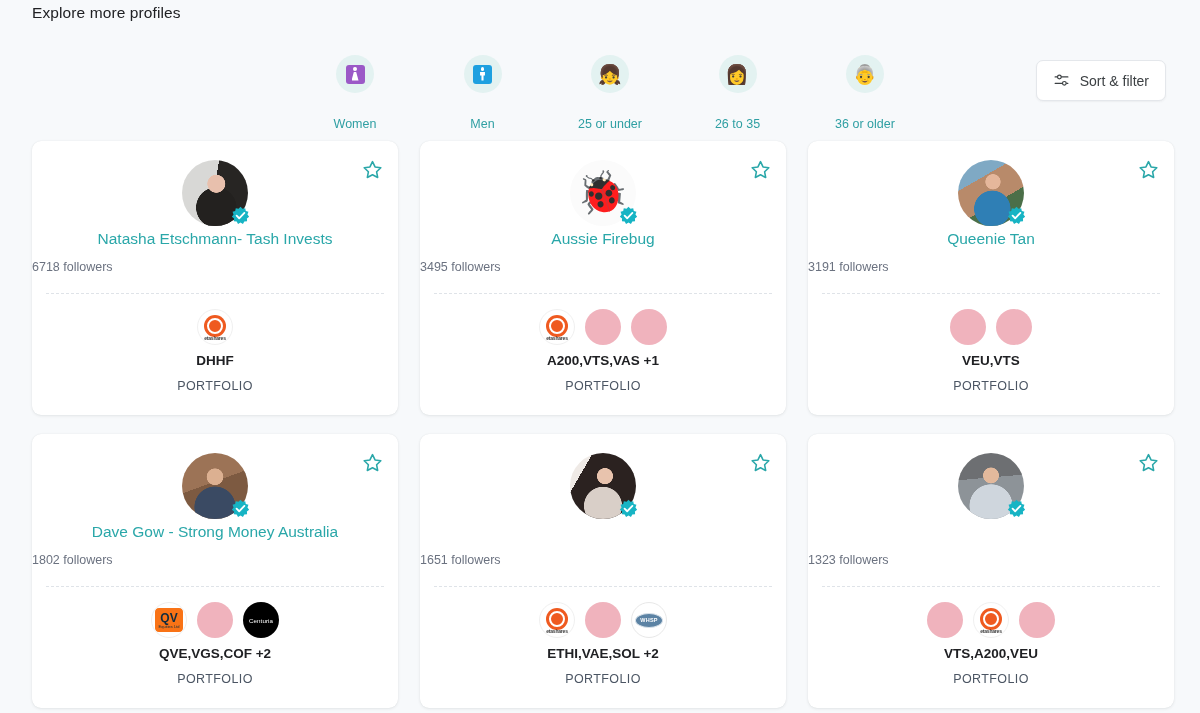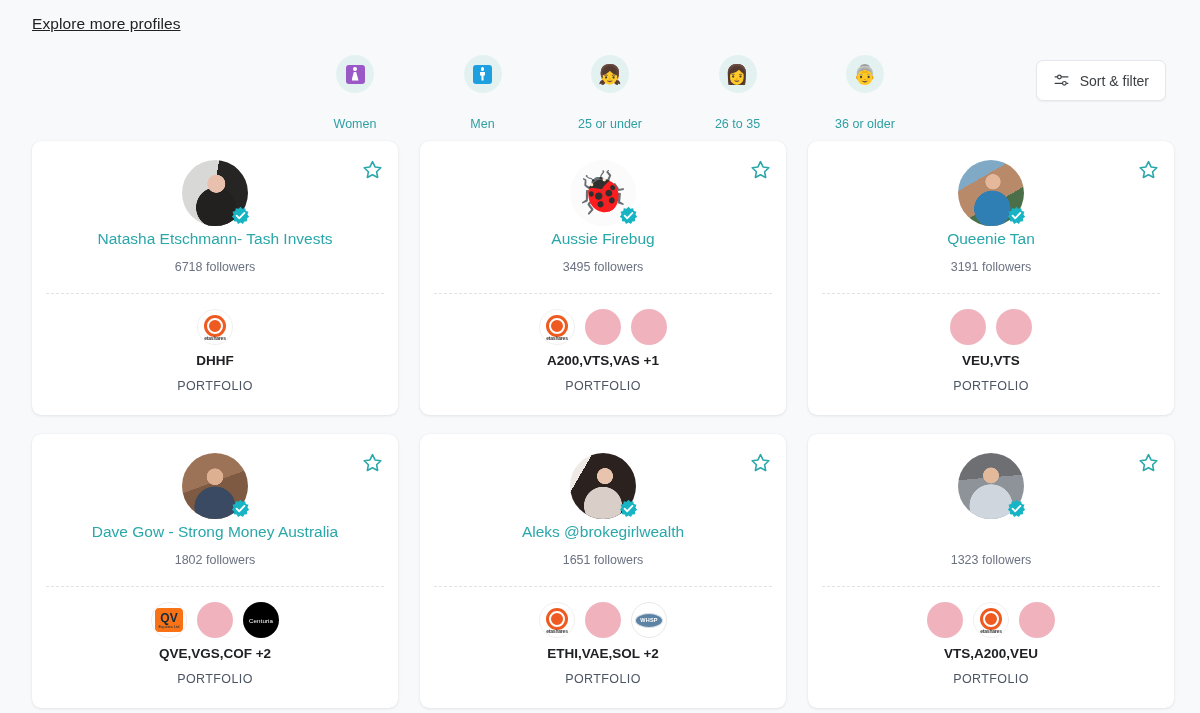--- a/index.html
+++ b/index.html
@@ -6,22 +6,22 @@
   html, body {
     width: 1200px; height: 713px;
     background: #f7f9fb;
     font-family: "Liberation Sans", sans-serif;
     overflow: hidden;
   }
   .page { width: 1200px; height: 713px; position: relative; }
 
   
   .page-title {
-    position: absolute; left: 32px; top: 15px;
-    font-size: 15.5px; color: #202124; letter-spacing: .1px; text-decoration: underline;
+    position: absolute; left: 32px; top: 4px;
+    font-size: 15.5px; color: #202124; letter-spacing: .1px;
   }
 
   
   .filterbar {
     position: absolute; left: 0; top: 55px; width: 1200px; height: 70px;
   }
   .chips {
     position: absolute; left: 300px; top: 0; width: 620px; height: 70px;
     display: flex; justify-content: space-between; align-items: flex-start;
   }
@@ -96,21 +96,21 @@
     position: absolute; right: -2px; bottom: 1px;
     width: 19px; height: 19px;
   }
   .pname {
     position: absolute; left: 14px; right: 14px; top: 89px;
     text-align: center; font-size: 15.5px; color: #2aa7a9;
     white-space: nowrap; overflow: hidden; text-overflow: ellipsis;
   }
   .followers {
     position: absolute; left: 0; right: 0; top: 119px;
-    text-align: center; font-size: 12.5px; color: #6b7280;
+    text-align: left; font-size: 12.5px; color: #6b7280;
   }
   .divider {
     position: absolute; left: 14px; right: 14px; top: 152px;
     border-top: 1px dashed #dfe3e8;
   }
   .logos {
     position: absolute; left: 0; right: 0; top: 166px;
     display: flex; justify-content: center; align-items: center; gap: 10px;
     height: 40px;
   }
@@ -341,21 +341,20 @@
           </svg></button>
         <div class="avatar-wrap">
           <div class="avatar">
             <div class="ph ph-aleks"></div>
           </div>
           <span class="verified"><svg width="19" height="19" viewBox="0 0 20 20">
               <polygon points="10.00,0.80 12.08,2.90 14.97,2.26 15.59,5.15 18.37,6.18 17.32,8.95 19.11,11.31 16.73,13.07 16.95,16.02 14.00,16.23 12.59,18.83 10.00,17.40 7.41,18.83 6.00,16.23 3.05,16.02 3.27,13.07 0.89,11.31 2.68,8.95 1.63,6.18 4.41,5.15 5.03,2.26 7.92,2.90" fill="#17b4c4"></polygon>
               <path d="M5.9 10.2 L8.6 12.9 L14.1 7.2" stroke="#fff" stroke-width="1.9" fill="none" stroke-linecap="round" stroke-linejoin="round"></path>
             </svg></span>
         </div>
-        <div class="pname">Aleks @brokegirlwealth</div>
         <div class="followers">1651 followers</div>
         <div class="divider"></div>
         <div class="logos">
           <div class="logo betashares">
             <div class="bs-ring"></div>
             <div class="bs-word">etashares</div>
           </div>
           <div class="logo blank"></div>
           <div class="logo whsp">
             <div class="whsp-oval">

